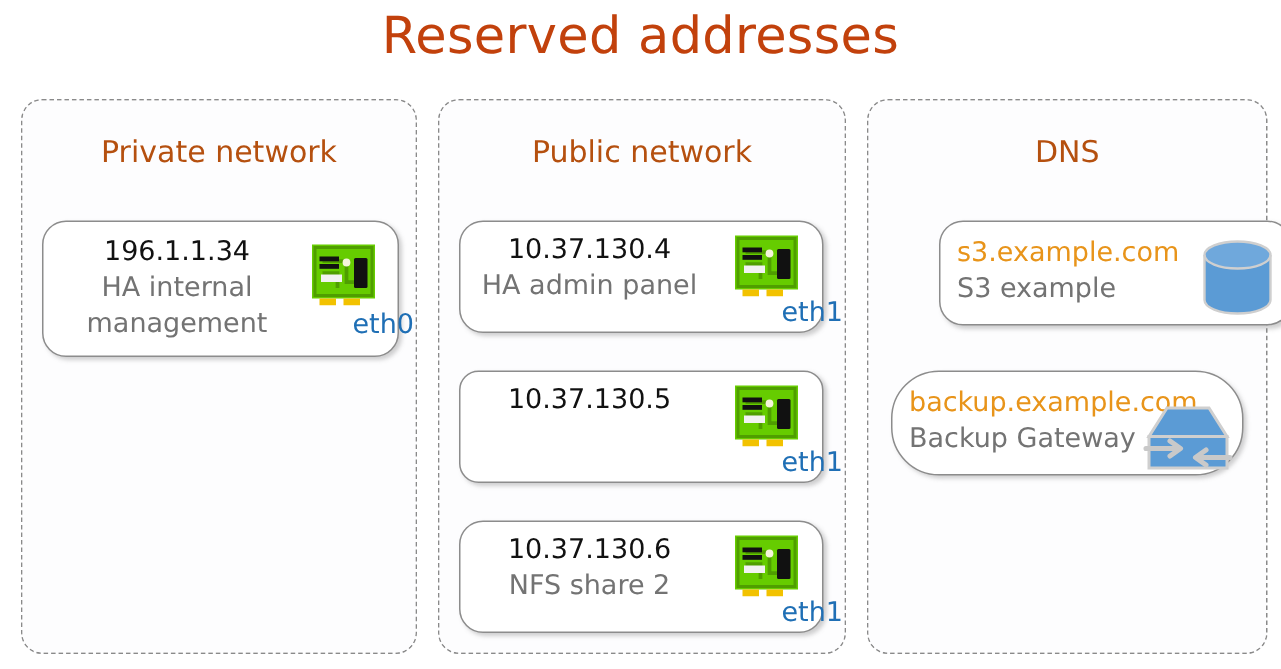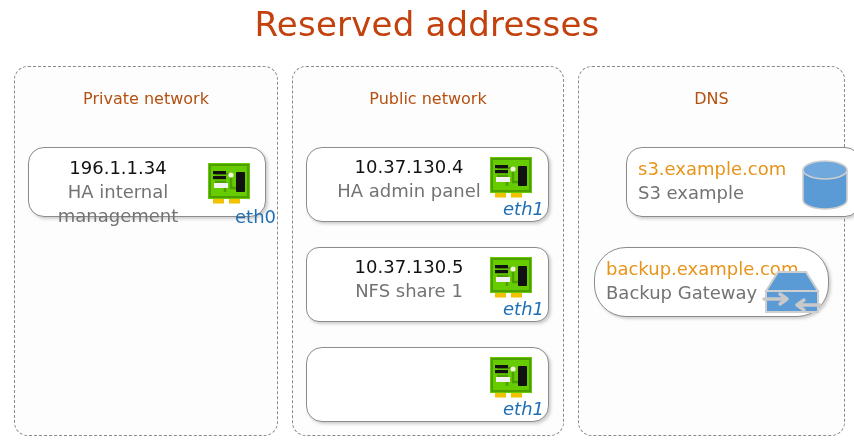--- a/index.html
+++ b/index.html
@@ -36,21 +36,21 @@
     border-radius: 14px;
     background: #fdfdfe;
     box-sizing: border-box;
   }
   .group-title {
     position: absolute;
     top: 22px;
     left: 0;
     width: 100%;
     text-align: center;
-    font-size: 16px;
+    font-size: 20px;
     color: #b5500f;
     white-space: nowrap;
   }
 
   #group-private { left: 14px;  top: 66px; width: 264px; height: 370px; }
   #group-public  { left: 292px; top: 66px; width: 272px; height: 370px; }
   #group-dns     { left: 578px; top: 66px; width: 267px; height: 370px; }
 
   
   .card {
@@ -97,32 +97,32 @@
     position: absolute;
     width: 44px;
     height: 44px;
   }
 
   
   .disk { position: absolute; width: 56px; height: 54px; }
   .gw   { position: absolute; width: 64px; height: 46px; }
 
   
-  #card-private-1 { left: 28px; top: 147px; width: 238px; height: 70px; padding-left: 45px; }
+  #card-private-1 { left: 28px; top: 147px; width: 238px; height: 91px; padding-left: 45px; }
   #card-private-1 .card-text { left: 6px; top: 8px; width: 166px; text-align: center; }
   #card-private-1 .nic  { left: 178px; top: 14px; }
   #card-private-1 .iface{ left: 182px; top: 58px; }
 
   
   #card-public-1 { left: 306px; top: 147px; width: 243px; height: 75px; }
   #card-public-2 { left: 306px; top: 247px; width: 243px; height: 75px; border-radius: 13px; }
   #card-public-3 { left: 306px; top: 347px; width: 243px; height: 75px; }
-  .card-public .card-text { left: 18px; top: 7px; width: 168px; text-align: center; }
+  .card-public .card-text { left: 2px; top: 7px; width: 168px; text-align: center; }
   .card-public .nic   { left: 182px; top: 8px; }
-  .card-public .iface { left: 172px; top: 50px; font-style: italic; }
+  .card-public .iface { left: 190px; top: 50px; }
 
   
   #card-dns-1 { left: 626px; top: 147px; width: 235px; height: 70px; }
   #card-dns-2 { left: 594px; top: 247px; width: 235px; height: 70px; border-radius: 32px; }
   #card-dns-1 .card-text { left: 11px; top: 9px; width: 160px; text-align: left; }
   #card-dns-2 .card-text { left: 11px; top: 9px; width: 190px; text-align: left; }
   #card-dns-1 .disk { left: 170px; top: 10px; }
   #card-dns-2 .gw   { left: 165px; top: 21px; }
 </style>
 </head>
@@ -176,39 +176,42 @@
     <circle cx="24" cy="13" r="2.6" fill="#f5f5dc"></circle>
     <rect x="6" y="37" width="11" height="4.5" fill="#f2c200"></rect>
     <rect x="22" y="37" width="11" height="4.5" fill="#f2c200"></rect>
   </svg>
   <div class="iface">eth1</div>
 </div>
 
 <div class="card card-public" id="card-public-2">
   <div class="card-text">
     <div class="addr">10.37.130.5</div>
-    <div class="desc">NFS share 1</div>
   </div>
   <svg class="nic" viewBox="0 0 44 44">
     <rect x="1" y="1" width="42" height="36" fill="#66cc00"></rect>
     <rect x="3" y="3" width="38" height="32" fill="none" stroke="#4f9e00" stroke-width="2"></rect>
     <path d="M8 12 H24 V26 H32" fill="none" stroke="#4f9e00" stroke-width="2.5"></path>
     <path d="M8 20 H18 V30" fill="none" stroke="#4f9e00" stroke-width="2.5"></path>
     <rect x="6" y="9" width="13" height="3.2" fill="#111111"></rect>
     <rect x="6" y="14" width="13" height="3.2" fill="#111111"></rect>
     <rect x="29" y="10" width="9" height="20" rx="1" fill="#111111"></rect>
     <rect x="7" y="21" width="14" height="5" fill="#f2f2f2"></rect>
     <circle cx="24" cy="13" r="2.6" fill="#f5f5dc"></circle>
     <rect x="6" y="37" width="11" height="4.5" fill="#f2c200"></rect>
     <rect x="22" y="37" width="11" height="4.5" fill="#f2c200"></rect>
   </svg>
   <div class="iface">eth1</div>
 </div>
 
 <div class="card card-public" id="card-public-3">
+  <div class="card-text">
+    <div class="addr">10.37.130.6</div>
+    <div class="desc">NFS share 2</div>
+  </div>
   <svg class="nic" viewBox="0 0 44 44">
     <rect x="1" y="1" width="42" height="36" fill="#66cc00"></rect>
     <rect x="3" y="3" width="38" height="32" fill="none" stroke="#4f9e00" stroke-width="2"></rect>
     <path d="M8 12 H24 V26 H32" fill="none" stroke="#4f9e00" stroke-width="2.5"></path>
     <path d="M8 20 H18 V30" fill="none" stroke="#4f9e00" stroke-width="2.5"></path>
     <rect x="6" y="9" width="13" height="3.2" fill="#111111"></rect>
     <rect x="6" y="14" width="13" height="3.2" fill="#111111"></rect>
     <rect x="29" y="10" width="9" height="20" rx="1" fill="#111111"></rect>
     <rect x="7" y="21" width="14" height="5" fill="#f2f2f2"></rect>
     <circle cx="24" cy="13" r="2.6" fill="#f5f5dc"></circle>

